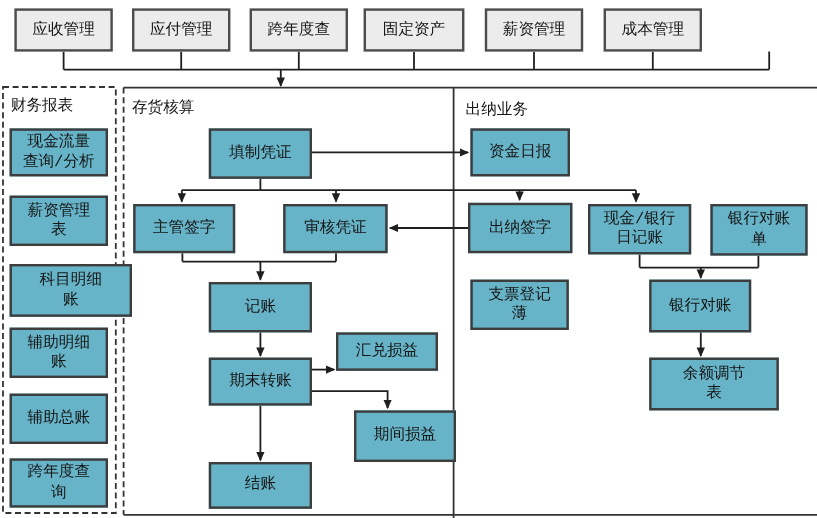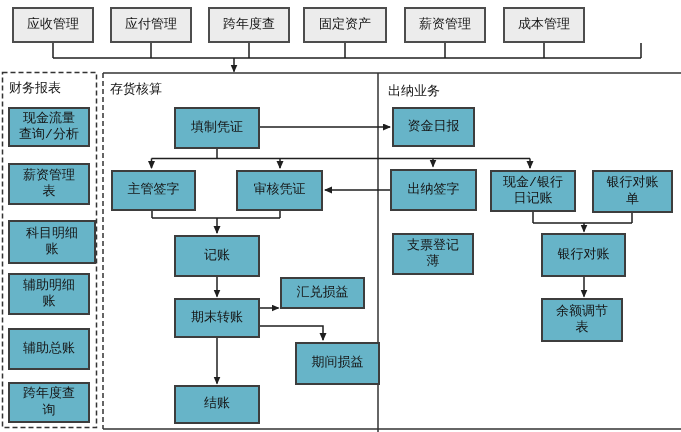--- a/index.html
+++ b/index.html
@@ -93,21 +93,21 @@
   <div class="module" style="left:503px;top:7px;width:82px;height:36px">成本管理</div>
 
   <div class="panel-title" style="left:9px;top:79px">财务报表</div>
   <div class="panel-title" style="left:110px;top:80px">存货核算</div>
   <div class="panel-title" style="left:388px;top:82px">出纳业务</div>
 
   <div class="node" style="left:8px;top:107px;width:82px;height:40px">现金流量
 查询/分析</div>
   <div class="node" style="left:8px;top:163px;width:82px;height:42px">薪资管理
 表</div>
-  <div class="node" style="left:8px;top:220px;width:88px;height:44px">科目明细
+  <div class="node" style="left:8px;top:220px;width:102px;height:44px">科目明细
 账</div>
   <div class="node" style="left:8px;top:273px;width:82px;height:42px">辅助明细
 账</div>
   <div class="node" style="left:8px;top:328px;width:82px;height:42px">辅助总账</div>
   <div class="node" style="left:8px;top:382px;width:82px;height:41px">跨年度查
 询</div>
 
   <div class="node" style="left:174px;top:107px;width:86px;height:42px">填制凭证</div>
   <div class="node" style="left:111px;top:170px;width:85px;height:41px">主管签字</div>
   <div class="node" style="left:236px;top:170px;width:87px;height:41px">审核凭证</div>
@@ -119,16 +119,16 @@
 
   <div class="node" style="left:174px;top:385px;width:86px;height:39px">结账</div>
   <div class="node" style="left:390px;top:169px;width:87px;height:42px">出纳签字</div>
   <div class="node" style="left:490px;top:170px;width:86px;height:42px">现金/银行
 日记账</div>
   <div class="node" style="left:592px;top:170px;width:81px;height:43px">银行对账
 单</div>
   <div class="node" style="left:392px;top:233px;width:82px;height:42px">支票登记
 薄</div>
   <div class="node" style="left:541px;top:233px;width:85px;height:44px">银行对账</div>
-  <div class="node" style="left:541px;top:298px;width:82px;height:44px">余额调节
+  <div class="node" style="left:541px;top:298px;width:108px;height:44px">余额调节
 表</div>
 
 </div>
 
 </body></html>

